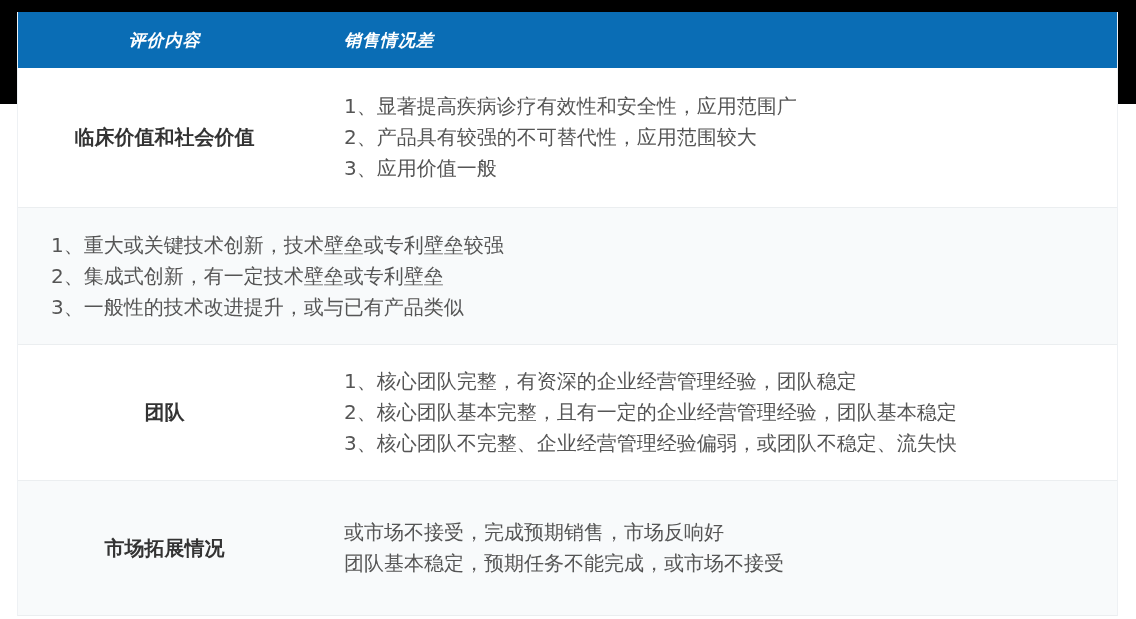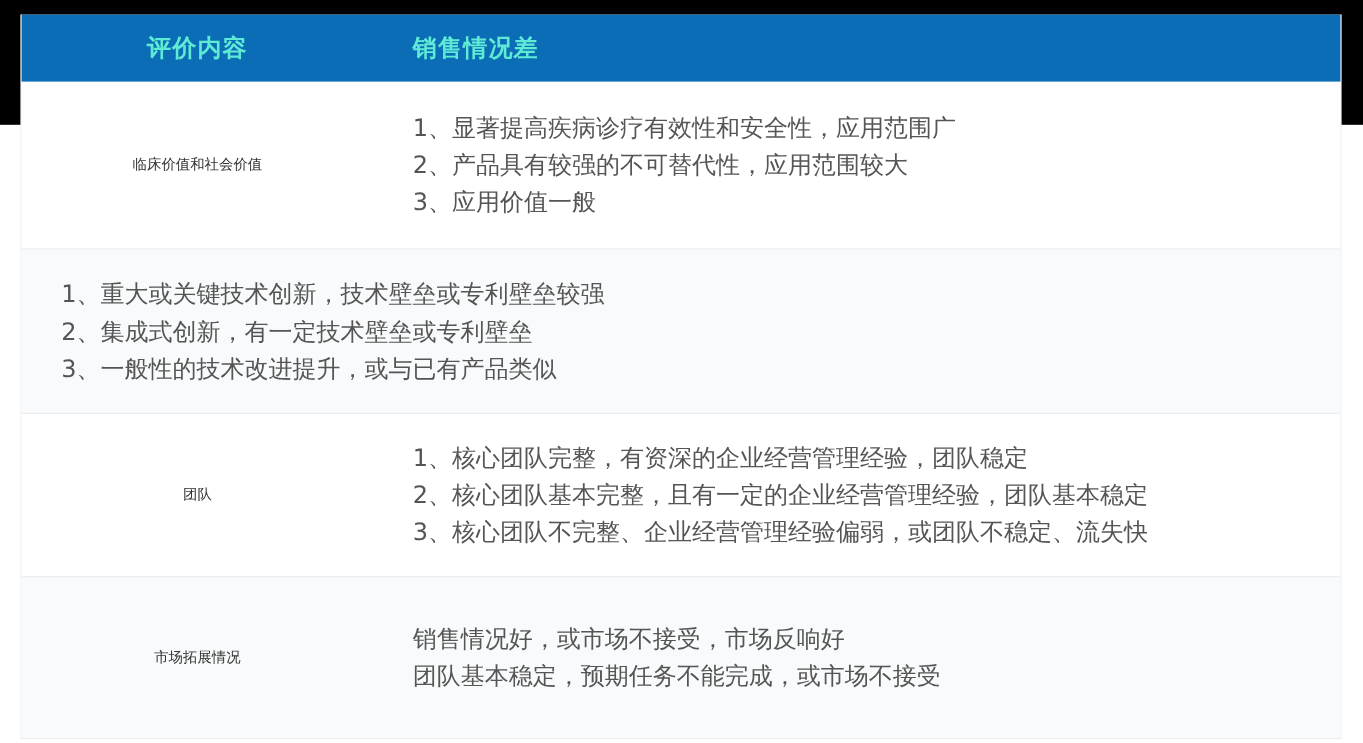--- a/index.html
+++ b/index.html
@@ -47,24 +47,25 @@
     box-sizing: border-box;
     background: #ffffff;
   }
   .thead {
     display: flex;
     height: 56px;
     background: #0a6db5;
     align-items: center;
   }
   .th {
-    color: #5eead4;
+    color: #ffffff;
     font-weight: bold;
-    font-size: 20px;
+    font-size: 17px;
     letter-spacing: 1px;
+    font-style: italic;
   }
   .th-cat {
     width: 293px;
     text-align: center;
     flex: none;
   }
   .th-ind {
     flex: 1;
     padding-left: 33px;
     text-align: left;
@@ -79,22 +80,22 @@
   .row-0 { height: 139px; }
   .row-1 { height: 137px; background: #f8fafb; }
   .row-2 { height: 136px; }
   .row-3 { height: 135px; background: #f8fafb; }
   .td-cat {
     width: 293px;
     flex: none;
     display: flex;
     align-items: center;
     justify-content: center;
-    font-size: 12px;
-    font-weight: normal;
+    font-size: 20px;
+    font-weight: bold;
     color: #333333;
   }
   .td-ind {
     flex: 1;
     display: flex;
     flex-direction: column;
     justify-content: center;
     padding-left: 33px;
   }
   .ind-line {
@@ -142,19 +143,19 @@
       <div class="td-ind">
         <div class="ind-line">1、核心团队完整，有资深的企业经营管理经验，团队稳定</div>
         <div class="ind-line">2、核心团队基本完整，且有一定的企业经营管理经验，团队基本稳定</div>
         <div class="ind-line">3、核心团队不完整、企业经营管理经验偏弱，或团队不稳定、流失快</div>
       </div>
     </div>
 
     <div class="row row-3">
       <div class="td-cat">市场拓展情况</div>
       <div class="td-ind">
-        <div class="ind-line">销售情况好，或市场不接受，市场反响好</div>
+        <div class="ind-line">或市场不接受，完成预期销售，市场反响好</div>
         <div class="ind-line">团队基本稳定，预期任务不能完成，或市场不接受</div>
       </div>
     </div>
 
   </div>
 </div>
 
 </body></html>

